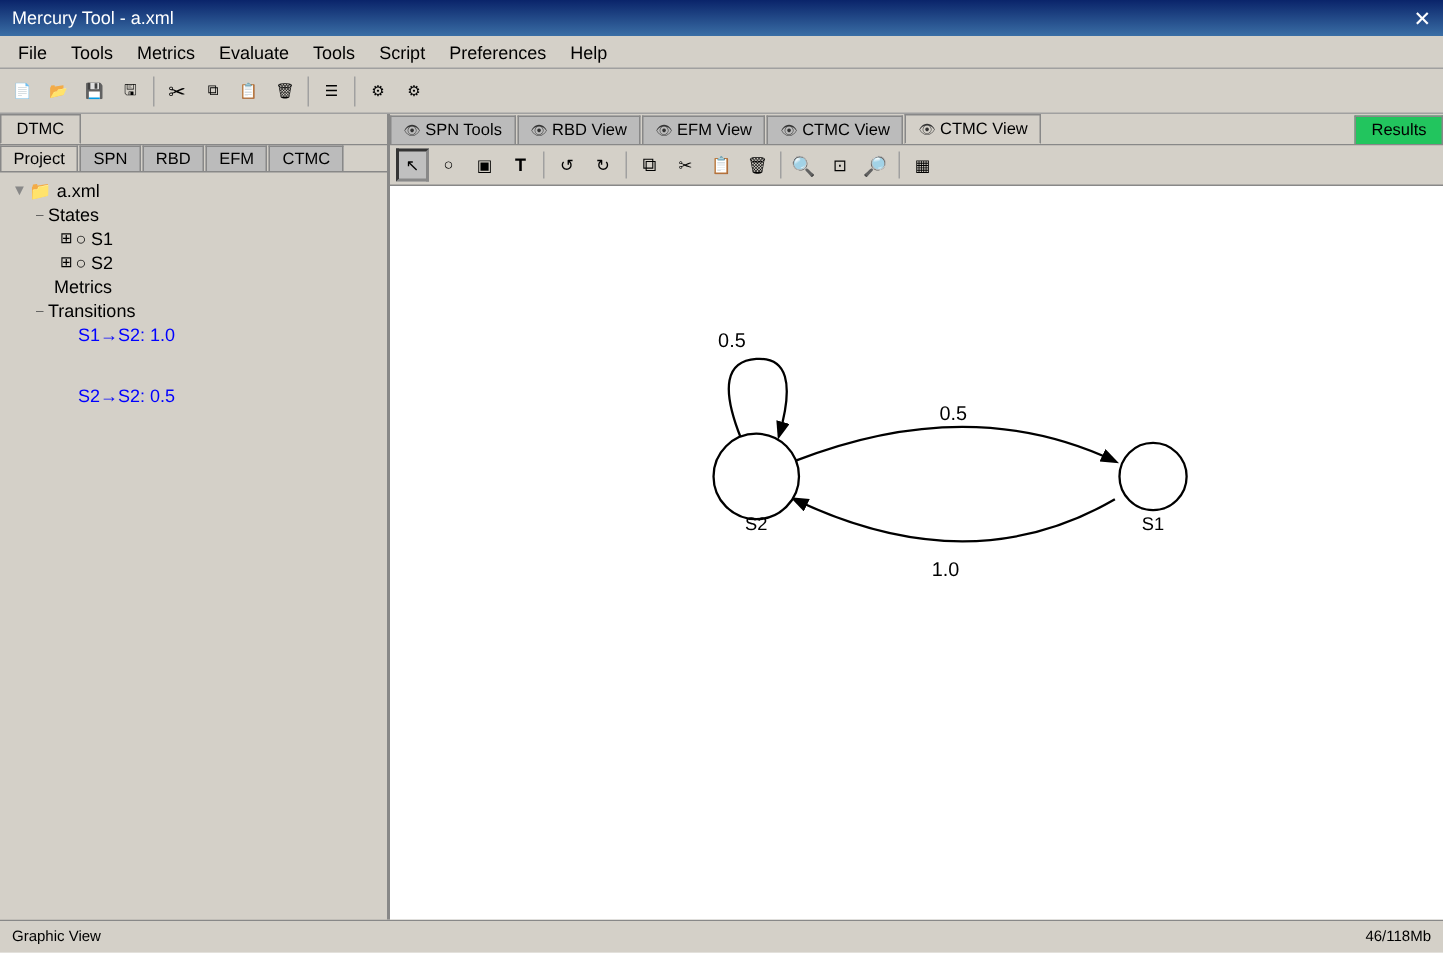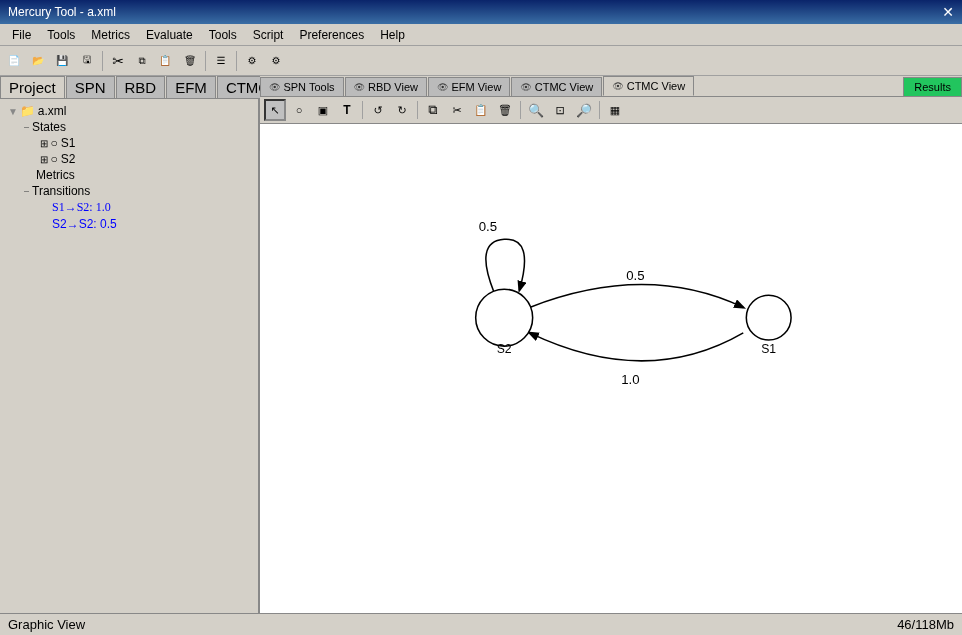--- a/index.html
+++ b/index.html
@@ -82,21 +82,21 @@
       margin-right: 2px;
     }
     .left-tab.active { background: #d4d0c8; border-bottom: 1px solid #d4d0c8; }
     #left-sub-tabs {
       display: flex;
       background: #d4d0c8;
       border-bottom: 1px solid #888;
     }
     .left-sub-tab {
       padding: 2px 8px;
-      font-size: 15px;
+      font-size: 11px;
       cursor: pointer;
       border: 1px solid #888;
       border-bottom: none;
       background: #bbb;
       margin-right: 1px;
     }
     .left-sub-tab.active { background: #d4d0c8; }
 
     
     #tree {
@@ -188,21 +188,21 @@
 
     
     #status-bar {
       height: 22px;
       background: #d4d0c8;
       border-top: 1px solid #888;
       display: flex;
       align-items: center;
       justify-content: space-between;
       padding: 0 8px;
-      font-size: 13px;
+      font-size: 10px;
     }
   </style>
 </head>
 <body>
 
 <div id="title-bar">
   <span>Mercury Tool - a.xml</span>
   <span id="close-btn">✕</span>
 </div>
 
@@ -230,20 +230,23 @@
     <div class="tb-separator"></div>
     <div class="tb-btn">☰</div>
     <div class="tb-separator"></div>
     <div class="tb-btn">⚙</div>
     <div class="tb-btn">⚙</div>
   </div>
 
 <div id="main-layout">
 
   <div id="left-panel">
+    <div id="left-tabs">
+      <div class="left-tab active">DTMC</div>
+    </div>
     <div id="left-sub-tabs">
       <div class="left-sub-tab active">Project</div>
       <div class="left-sub-tab">SPN</div>
       <div class="left-sub-tab">RBD</div>
       <div class="left-sub-tab">EFM</div>
       <div class="left-sub-tab">CTMC</div>
     </div>
     <div id="tree">
 
     <div class="tree-item" style="padding-left: 4px;">
@@ -266,25 +269,25 @@
           <span>S2</span>
         </div>
         <div class="tree-item" style="padding-left: 20px;">
           <span style="width:12px;display:inline-block;"></span>
           <span>Metrics</span>
         </div>
         <div class="tree-item" style="padding-left: 20px;">
           <span style="font-size:9px;margin-right:3px;color:#555;">–</span>
           <span>Transitions</span>
         </div>
-        <div class="tree-item" style="padding-left: 36px; font-family: Liberation Serif, serif;">
+        <div class="tree-item" style="padding-left: 36px;">
           <span style="width:12px;display:inline-block;"></span>
           <span style="color:blue;">S1→S2: 1.0</span>
         </div>
-        <div class="tree-item" style="padding-left: 36px;">
+        <div class="tree-item" style="padding-left: 36px; margin-top: 25px;">
           <span style="width:12px;display:inline-block;"></span>
           <span style="color:blue;">S2→S2: 0.5</span>
         </div>
       </div>
   </div>
 
   <div id="right-panel">
 
     <div id="view-tabs">
       <div class="view-tab">

